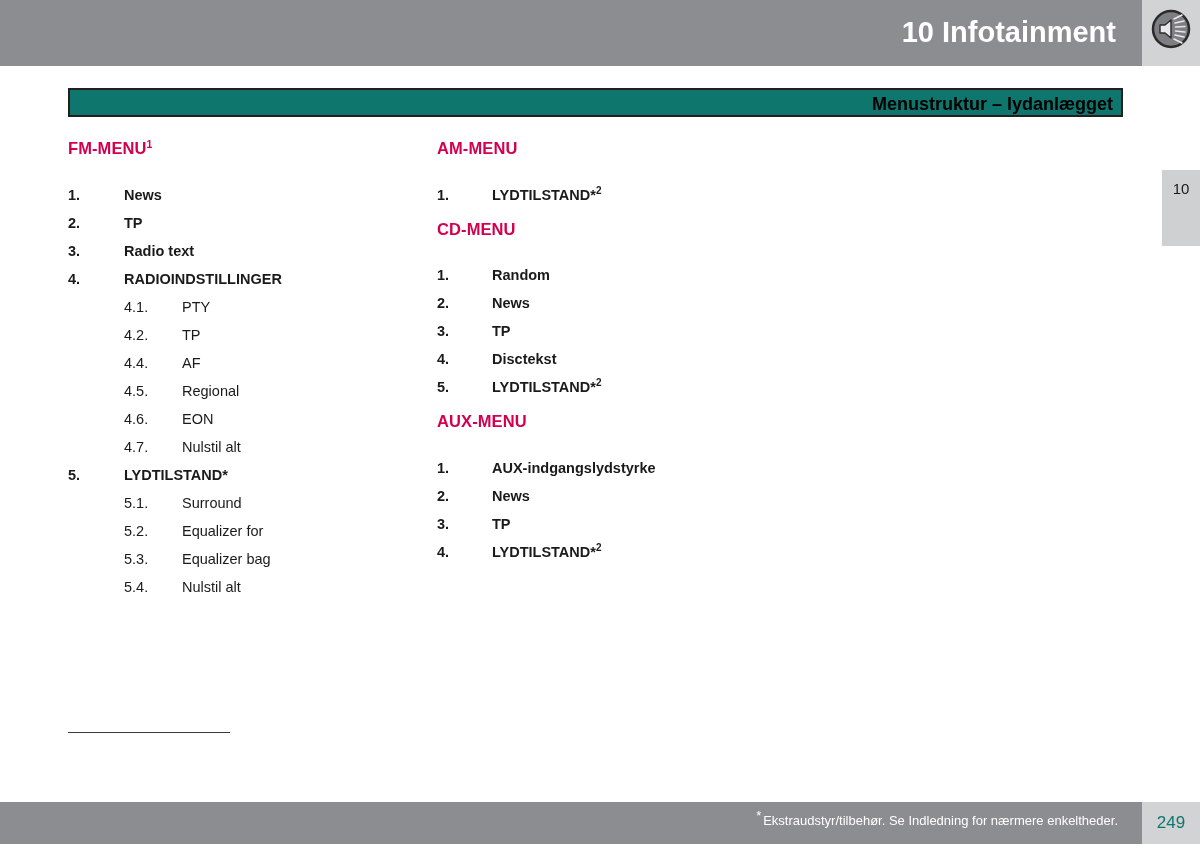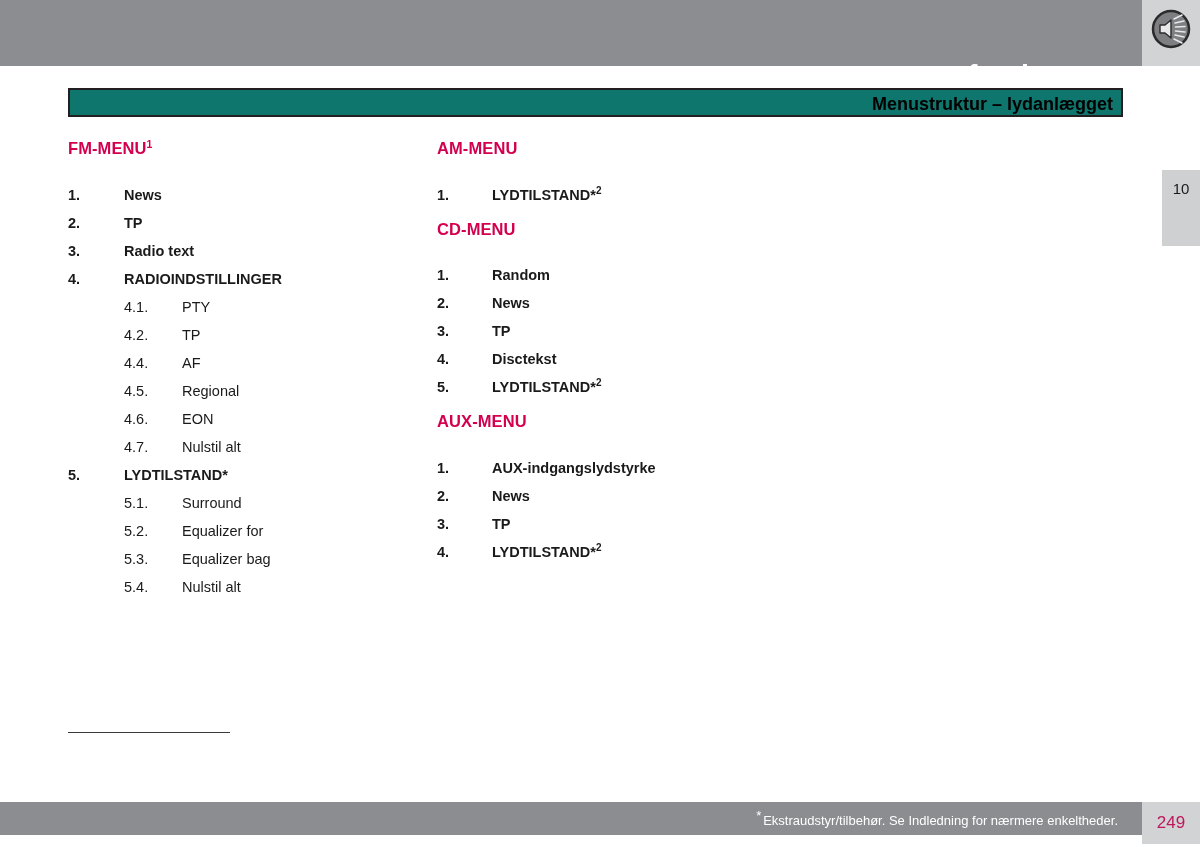--- a/index.html
+++ b/index.html
@@ -28,21 +28,20 @@
   }
   .header-title {
     position: absolute;
     right: 26px;
     top: 16px;
     font-size: 29px;
     font-weight: bold;
     color: #ffffff;
     letter-spacing: 0px;
     white-space: nowrap;
-    margin-top: 44px;
   }
   .header-icon-box {
     position: absolute;
     left: 1142px;
     top: 0;
     width: 58px;
     height: 66px;
     background: #d2d3d5;
   }
   .header-icon-box svg {
@@ -190,21 +189,21 @@
     line-height: 0;
     margin-right: 3px;
   }
 
   
   .footer-band {
     position: absolute;
     left: 0;
     top: 802px;
     width: 1142px;
-    height: 33px;
+    height: 42px;
     background: #8c8d91;
   }
   .footer-note {
     position: absolute;
     right: 24px;
     top: 11px;
     font-size: 13px;
     color: #ffffff;
     white-space: nowrap;
   }
@@ -222,21 +221,21 @@
     height: 42px;
     background: #d2d3d5;
   }
   .footer-page-num {
     position: absolute;
     left: 0;
     top: 11px;
     width: 100%;
     text-align: center;
     font-size: 17px;
-    color: #be185d;
+    color: #0f766e;
   }
 </style>
 </head>
 <body>
 
 <div class="header-band">
   <div class="header-title">10 Infotainment</div>
 </div>
 
 <div class="header-icon-box">

